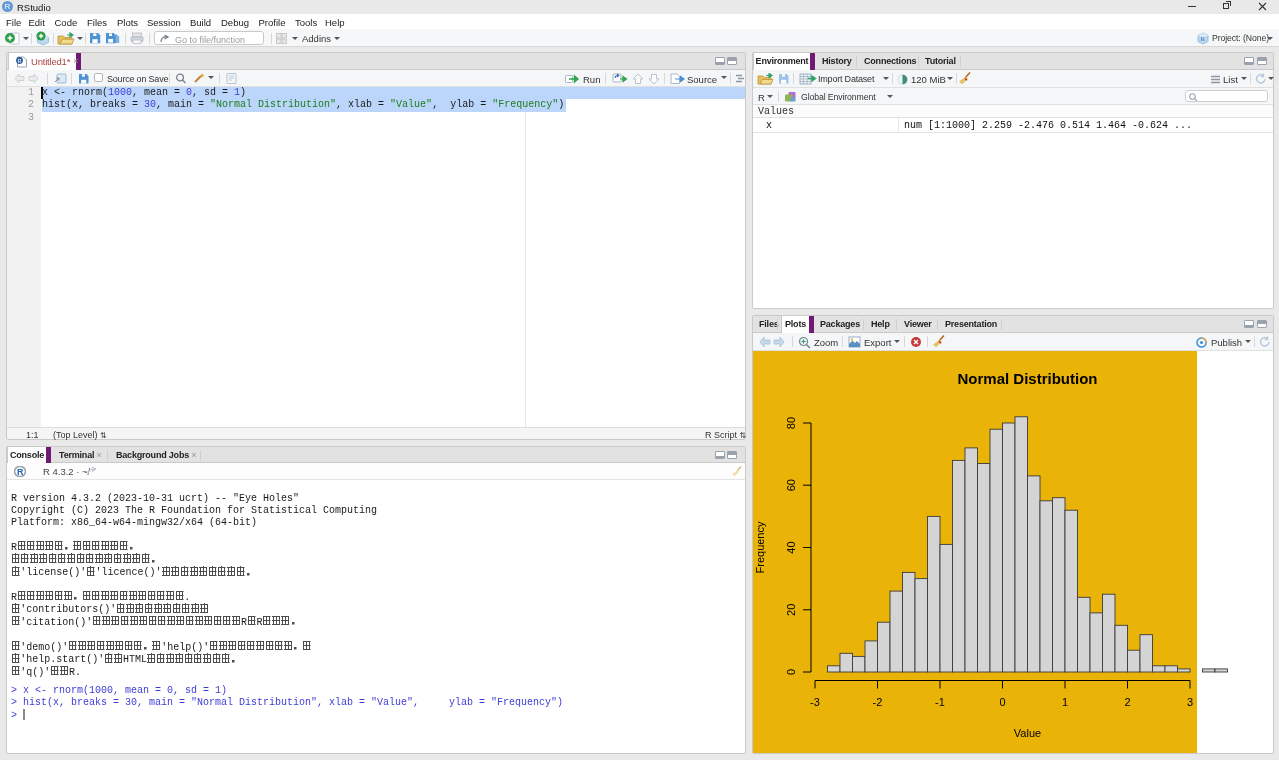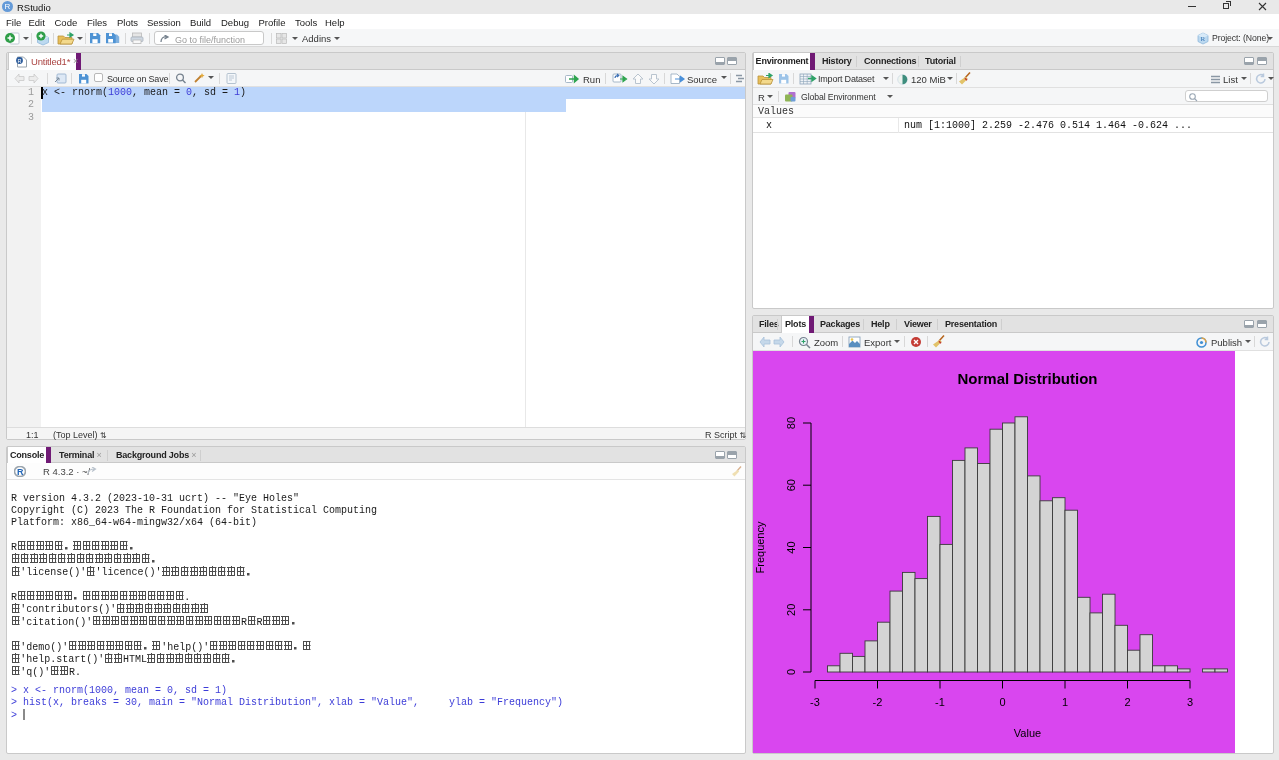--- a/index.html
+++ b/index.html
@@ -209,21 +209,21 @@
         <path d="M1 1.5 H7 M3 4.5 H9 M1 7.5 H7" stroke="#8a97a4" stroke-width="1.5"></path>
       </svg>
   </div>
   <div id="code" class="abs mono" style="left:0;top:34px;width:738px;height:340px;font-size:10px;background:#fff;overflow:hidden;">
     <div class="abs" style="left:0;top:0;width:34px;height:340px;background:#f2f2f2;"></div>
     <div class="abs" style="left:518px;top:0;width:1px;height:340px;background:#e8e8e8;"></div>
     <div class="abs" style="left:35px;top:0;width:703px;height:12.3px;background:#bcd6fb;"></div>
     <div class="abs" style="left:35px;top:12.3px;width:524px;height:12.3px;background:#bcd6fb;"></div>
     <div class="abs" style="left:34px;top:0;width:2px;height:12px;background:#000;"></div>
     <div class="abs" style="left:0;top:0;width:34px;text-align:right;padding-right:7px;color:#9a9a9a;line-height:12.3px;">1<br>2<br>3</div>
-    <div class="abs" style="left:35px;top:0;line-height:12.3px;white-space:pre;color:#1a1a1a;"><span>x &lt;- rnorm(<b1>1000</b1>, mean = <b1>0</b1>, sd = <b1>1</b1>)</span><br></div>
+    <div class="abs" style="left:35px;top:0;line-height:12.3px;white-space:pre;color:#1a1a1a;"><span>x &lt;- rnorm(<b1>1000</b1>, mean = <b1>0</b1>, sd = <b1>1</b1>)</span><br><span>hist(x, breaks = <b1>30</b1>, main = <s1>"Normal Distribution"</s1>, xlab = <s1>"Value"</s1>,  ylab = <s1>"Frequency"</s1>)</span></div>
   </div>
   <div id="statusbar" class="abs" style="left:0;top:374px;width:738px;height:12px;background:#f5f5f5;border-top:1px solid #ddd;font-size:9px;color:#333;">
     <span class="abs" style="left:19px;top:2px;">1:1</span>
     <span class="abs" style="left:46px;top:2px;white-space:nowrap;">(Top Level) <span style="font-size:8px;">⇅</span></span>
     <span class="abs" style="left:698px;top:2px;white-space:nowrap;">R Script <span style="font-size:8px;">⇅</span></span>
   </div>
 </div>
 
 <div id="console" class="pane" style="left:6px;top:446px;width:740px;height:308px;">
   <div class="tabstrip" style="height:16px;">
@@ -400,21 +400,21 @@
         <path d="M5.5 1 A4.5 4.5 0 0 1 10 5.5" fill="none" stroke="#e8a33c" stroke-width="1.5"></path>
         <circle cx="5.5" cy="5.5" r="1.6" fill="#3f8fd4"></circle>
       </svg>
     <span class="tbtext" style="left:458px;top:4px;font-size:9.5px;">Publish</span>
     <span class="dd" style="left:492px;top:7px;"></span>
     <div class="sep" style="left:501px;top:3px;height:11px;"></div>
     <svg class="abs" style="left:506px;top:3px;" width="12" height="12">
         <path d="M10 6 A4.2 4.2 0 1 1 8.5 2.6 M8.5 0.6 V3.4 H5.7" fill="none" stroke="#b9c9dd" stroke-width="1.5"></path>
       </svg>
   </div>
-  <div id="plotarea" class="abs" style="left:0;top:35px;width:482px;height:402px;background:#d946ef;padding-left:20px;">
+  <div id="plotarea" class="abs" style="left:0;top:35px;width:444px;height:402px;background:#eab308;padding-left:20px;">
   <svg width="520" height="402" style="position:absolute;left:0;top:0;">
     <text x="274.5" y="33" text-anchor="middle" font-family="Liberation Sans, sans-serif" font-size="15" font-weight="bold" fill="#000">Normal Distribution</text>
     <text x="274.5" y="386" text-anchor="middle" font-family="Liberation Sans, sans-serif" font-size="11" fill="#000">Value</text>
     <text x="11" y="196.5" text-anchor="middle" font-family="Liberation Sans, sans-serif" font-size="11" fill="#000" transform="rotate(-90 11 196.5)">Frequency</text>
     <g stroke="#000" stroke-width="1" fill="none">
       <path d="M62 329.5 H437 M62 329.5 V337.5 M124.5 329.5 V337.5 M187 329.5 V337.5 M249.5 329.5 V337.5 M312 329.5 V337.5 M374.5 329.5 V337.5 M437 329.5 V337.5"></path>
       <path d="M58 321 V72 M58 321 H50 M58 258.8 H50 M58 196.5 H50 M58 134.2 H50 M58 72 H50"></path>
     </g>
     <g font-family="Liberation Sans, sans-serif" font-size="11" fill="#000" text-anchor="middle">
       <text x="62" y="355">-3</text>

